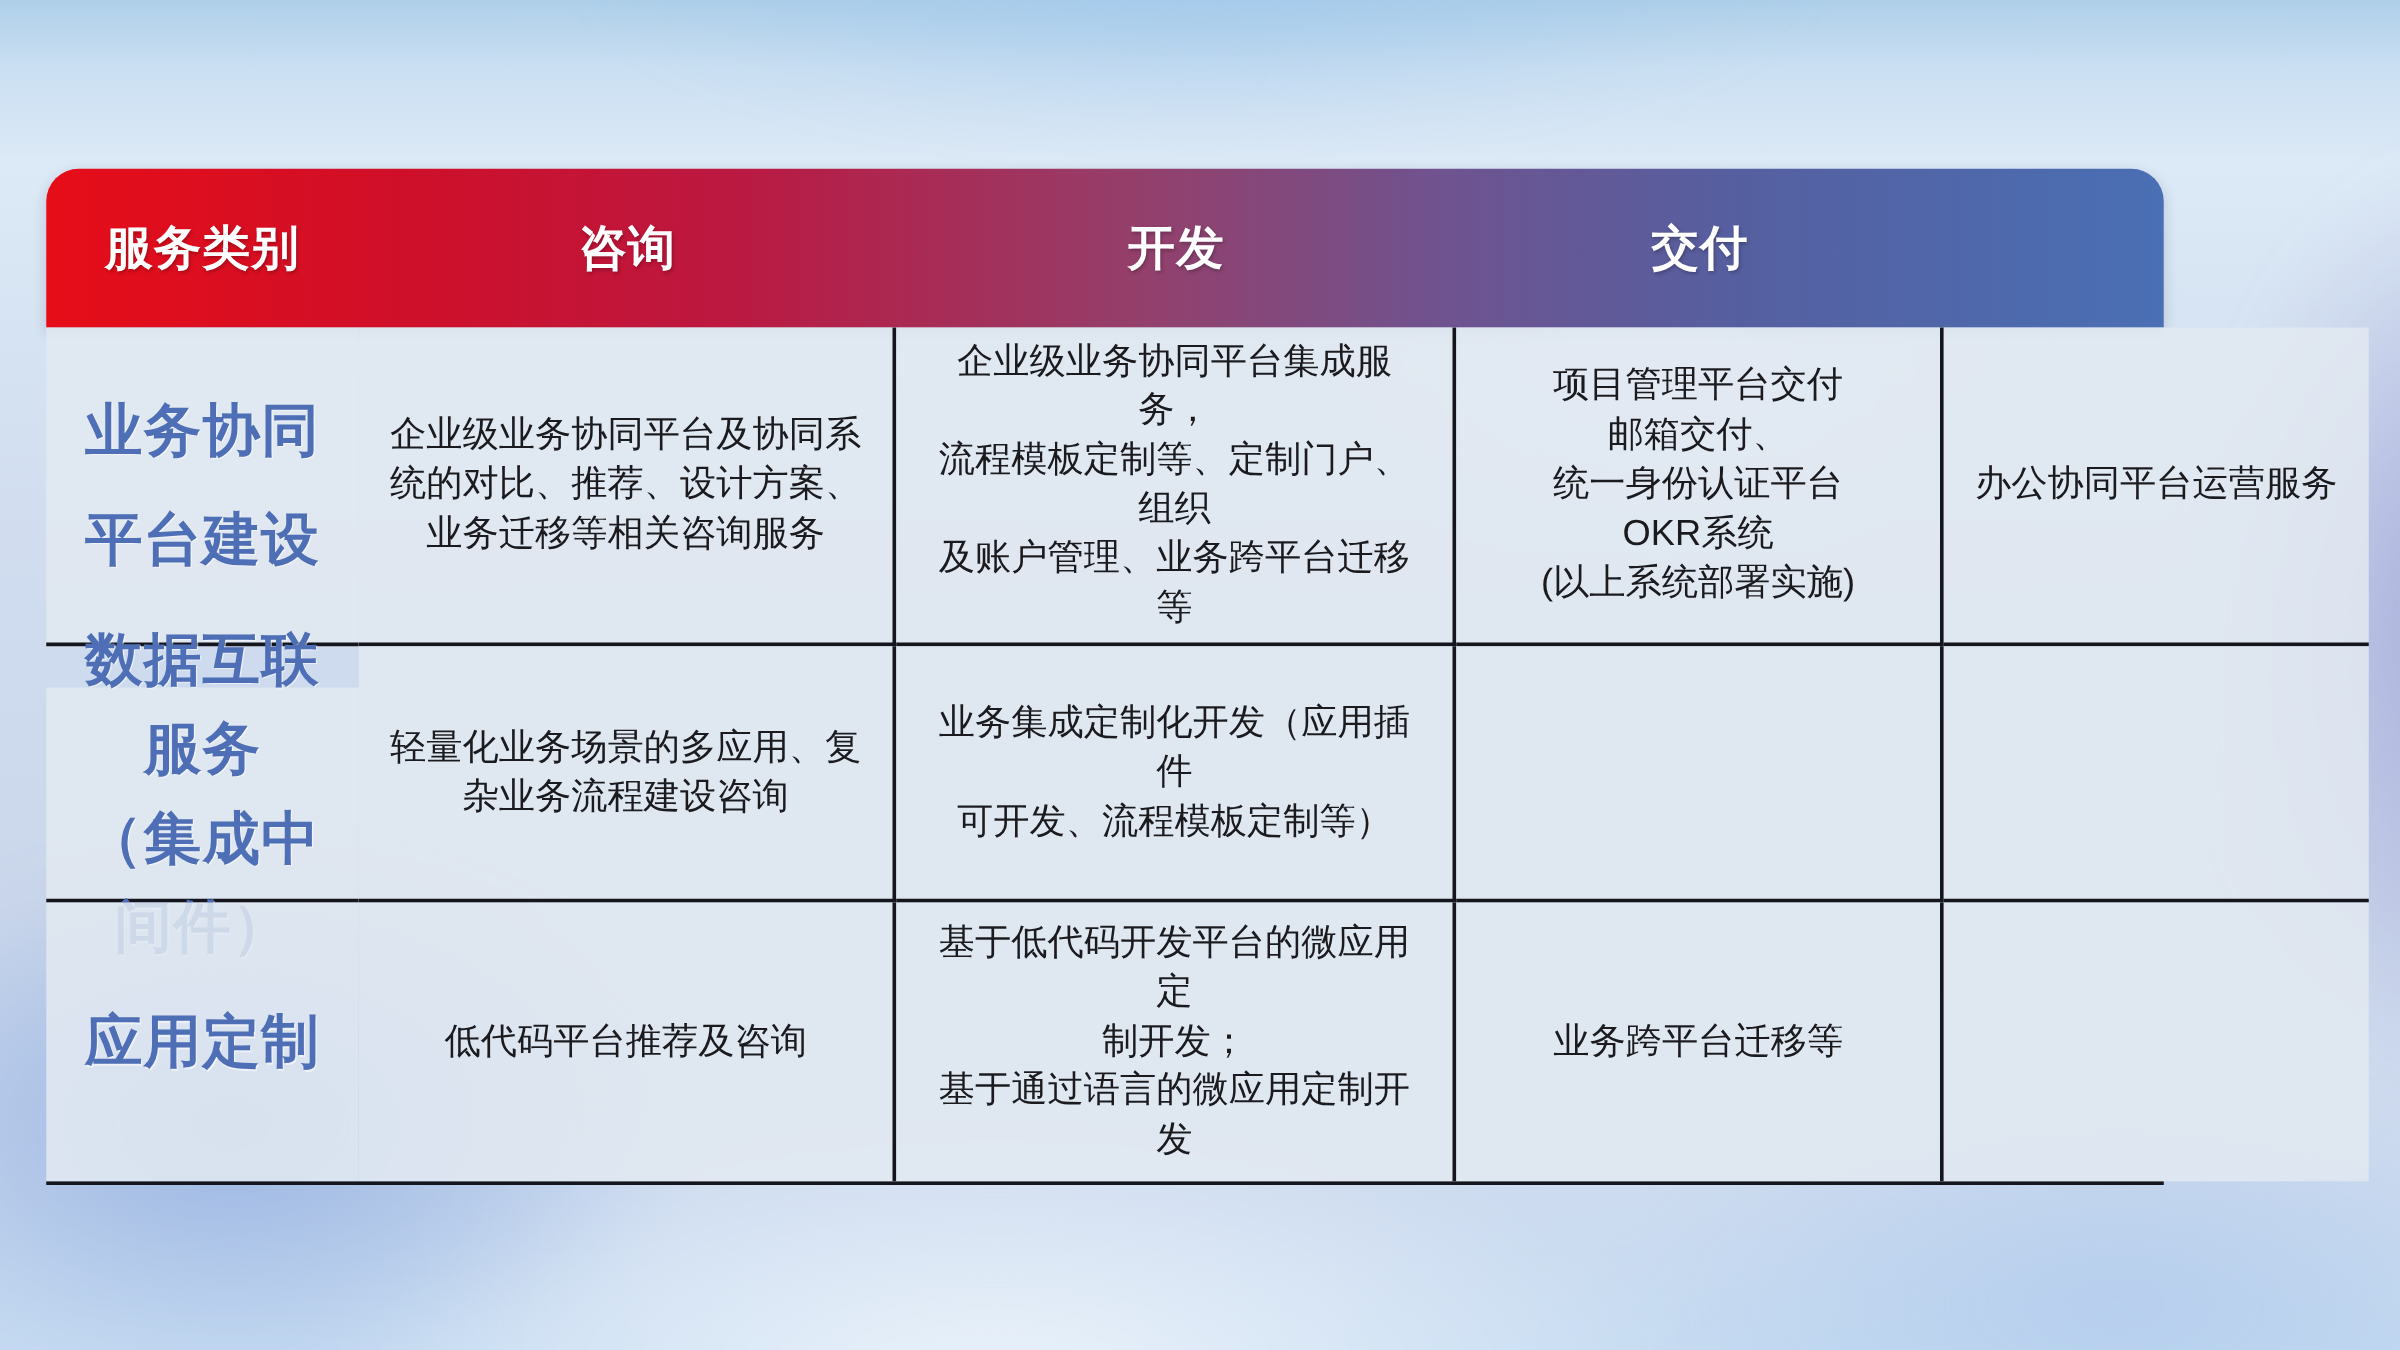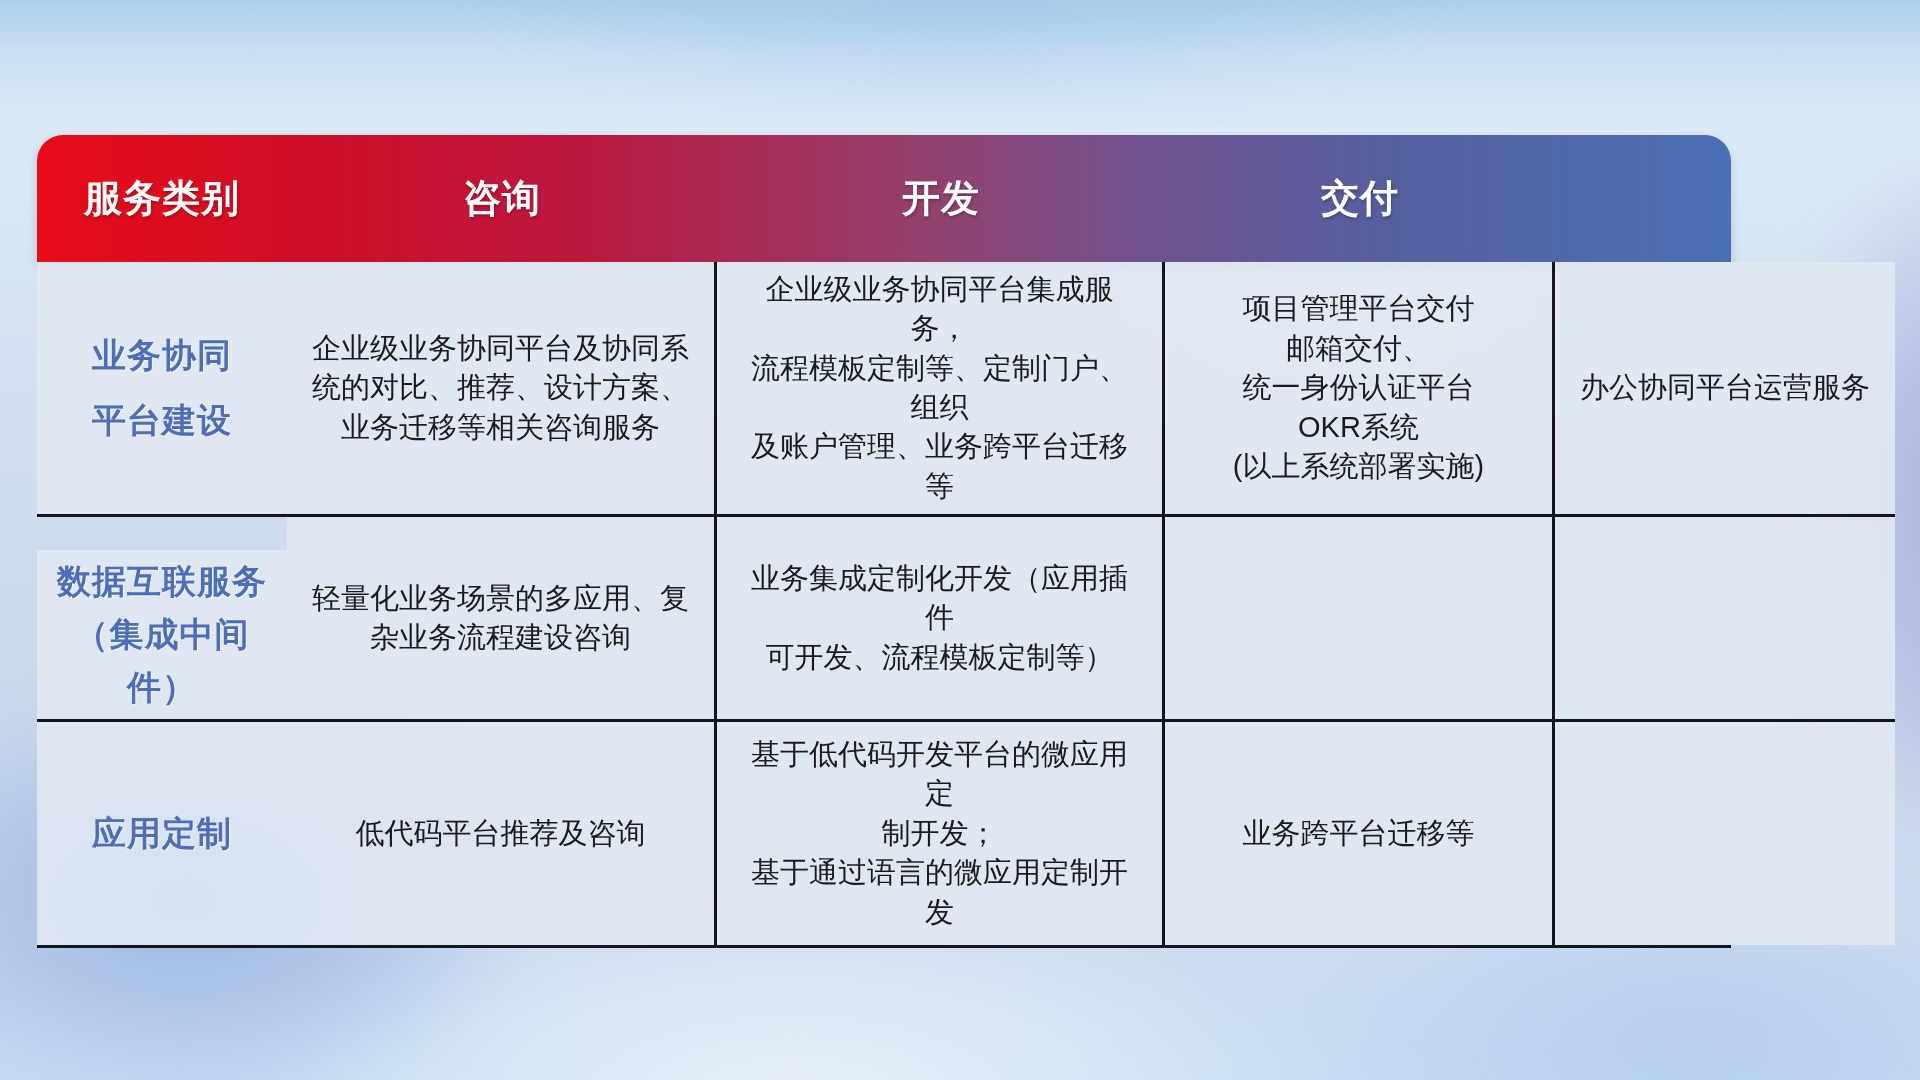--- a/index.html
+++ b/index.html
@@ -45,21 +45,21 @@
   .cell {
     background:rgba(226,233,241,.86);
     display:flex; align-items:center; justify-content:center;
     text-align:center; white-space:pre-line;
     font-size:29px; line-height:1.36; color:#1b1b1f;
     padding:8px 20px;
   }
   .cell.vline { border-right:3px solid #15151d; }
   .cell.hline { border-bottom:3px solid #15151d; }
   .cell.rowlabel {
-    color:#4e6fb5; font-weight:bold; font-size:34px; letter-spacing:1px;
+    color:#4e6fb5; font-weight:bold; font-size:46px; letter-spacing:1px;
     text-shadow:1px 1px 0 rgba(255,255,255,.55);
   }
   .cell.rowlabel.lh-big { line-height:1.9; }
   .cell.rowlabel.lh-med { line-height:1.55;margin-top:33px; }
 </style>
 </head>
 <body>
 
 <div class="bg-blobs"></div>
 

